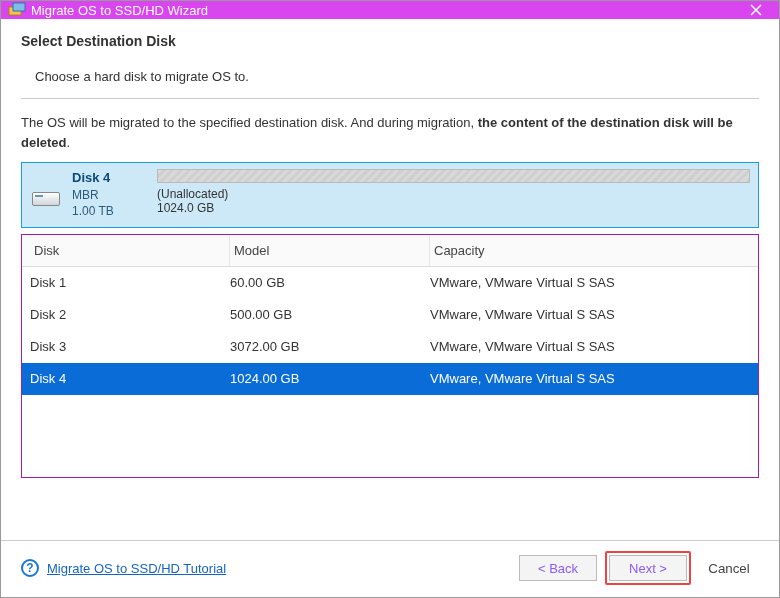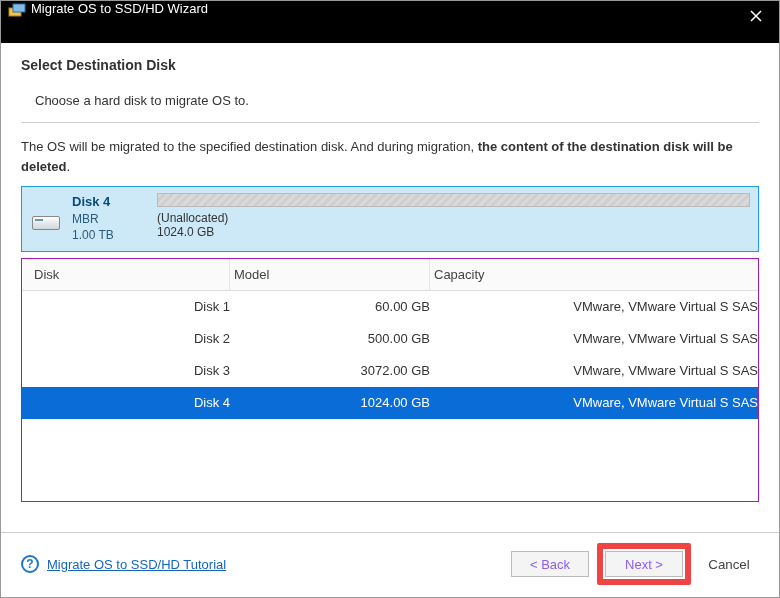--- a/index.html
+++ b/index.html
@@ -7,25 +7,25 @@
     font-family: "Segoe UI", Tahoma, sans-serif;
     font-size: 13px;
     background: #fff;
     width: 780px;
     height: 598px;
     border: 1px solid #999;
     position: relative;
     color: #333;
   }
   .titlebar {
-    background: #000000;
+    background: #d946ef;
     color: #fff;
-    height: 42px;
+    height: 18px;
     display: flex;
-    align-items: flex-start;
+    align-items: center;
     padding: 0 0 0 6px;
   }
   .titlebar .title-icon {
     width: 20px; height: 20px;
     display: inline-flex; align-items: center; justify-content: center;
     margin-right: 4px;
   }
   .titlebar .title-text { font-size: 13px; }
   .titlebar .close {
     margin-left: auto;
@@ -83,21 +83,21 @@
   .thead {
     border-bottom: 1px solid #ddd;
     font-size: 13px;
     color: #444;
     background: #fafafa;
   }
   .thead > div { border-right:1px solid #e6e6e6; height:100%; display:flex; align-items:center; padding-left:4px;}
   .thead > div:last-child { border-right:none; }
   .trow { cursor: pointer; }
   .trow.selected { background: #0a6cd6; color: #fff; }
-  .tbody-wrap { height: 210px; overflow:hidden;text-align:right; }
+  .tbody-wrap { height: 210px; overflow:hidden; }
   .footer {
     position: absolute;
     bottom: 0; left:0; right:0;
     padding: 10px 20px 12px 20px;
     border-top: 1px solid #ccc;
     display: flex;
     align-items: center;
     background:#fff;
   }
   .help { display: inline-flex; align-items:center; color:#1565c0; text-decoration: underline; cursor:pointer;}
@@ -108,21 +108,21 @@
     font-weight:bold; font-size:12px; margin-right:8px;
     text-decoration:none;
   }
   .btns { margin-left:auto; display:flex; gap:8px; align-items:center;}
   .btn {
     min-width: 78px; height:26px;
     background:#f4f4f4; border:1px solid #bbb;
     cursor:pointer; font-size:13px; color:#8b5cf6;
     display:inline-flex; align-items:center; justify-content:center;
   }
-  .next-wrap { border:6px solid #ef4444; padding:2px; border-radius:2px;}
+  .next-wrap { border:2px solid #ef4444; padding:2px; border-radius:2px;}
   .cancel { background:transparent; border:none; color:#444; cursor:pointer; min-width:60px;}
 </style>
 </head>
 <body>
 
 <div class="titlebar">
   <span class="title-icon">
     <svg width="18" height="18" viewBox="0 0 18 18">
         <rect x="1" y="6" width="12" height="8" fill="#f5c24c" stroke="#b0801a"></rect>
         <rect x="5" y="2" width="12" height="8" fill="#7fbce9" stroke="#2c74a8"></rect>

